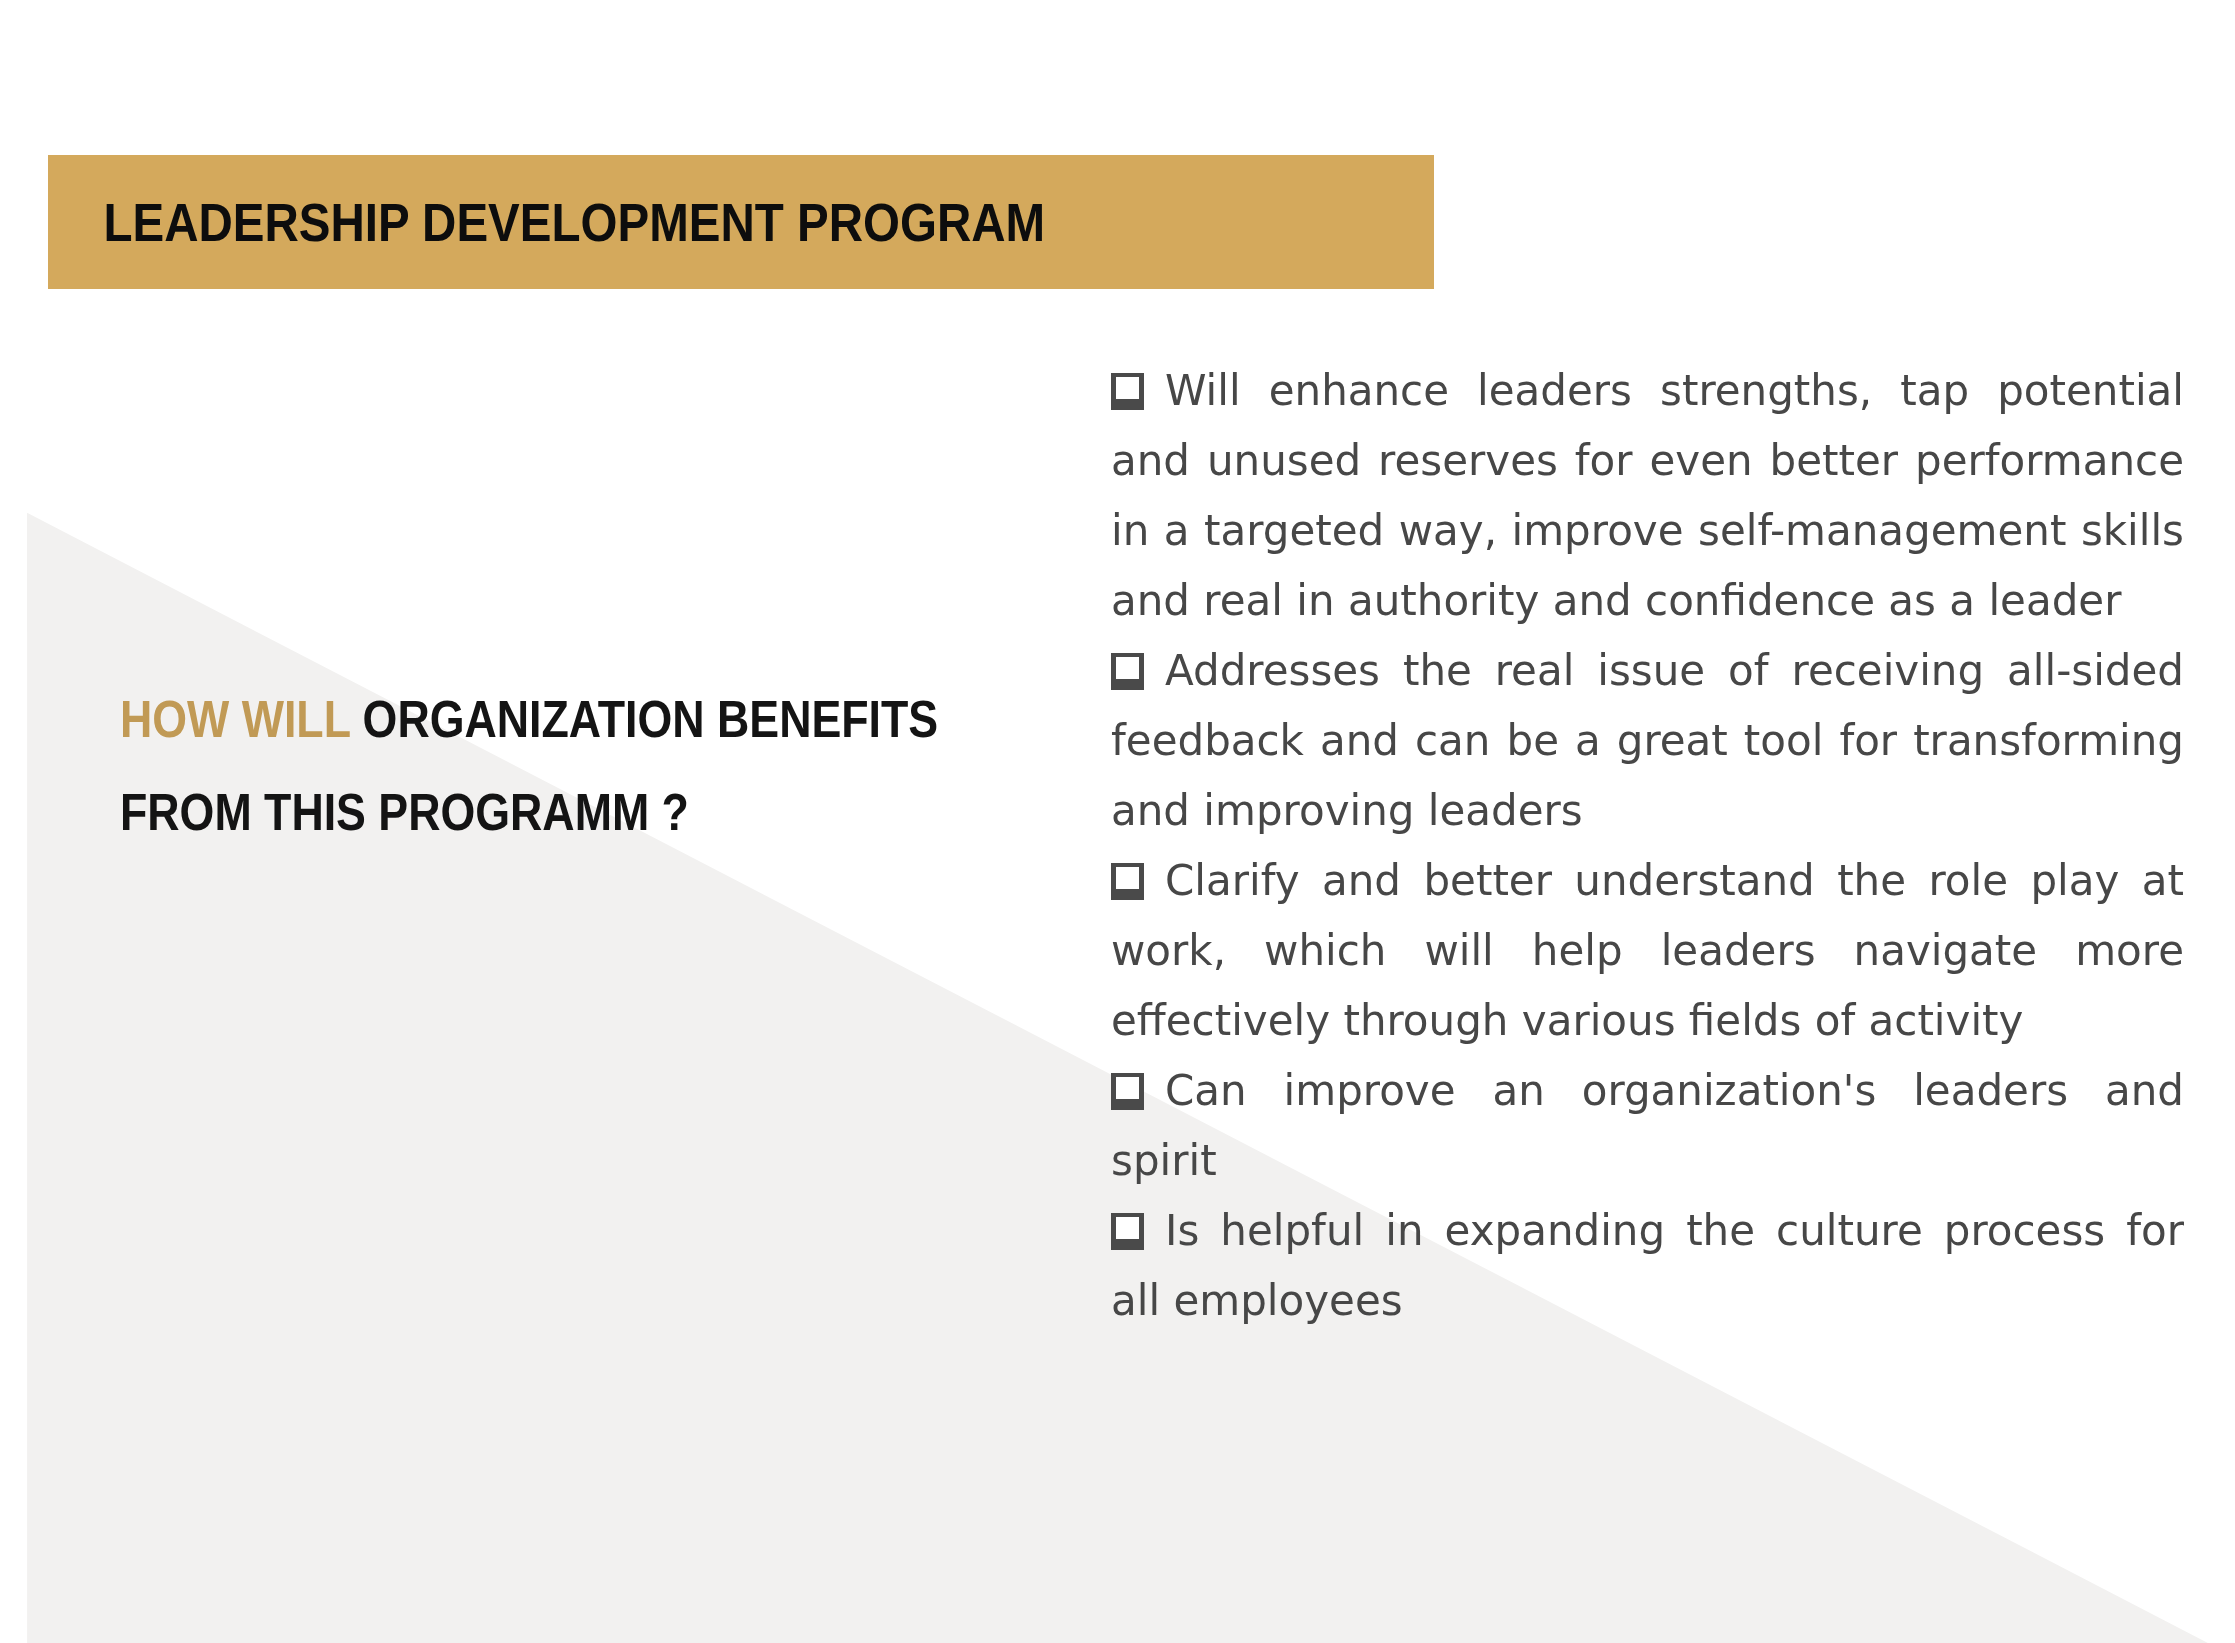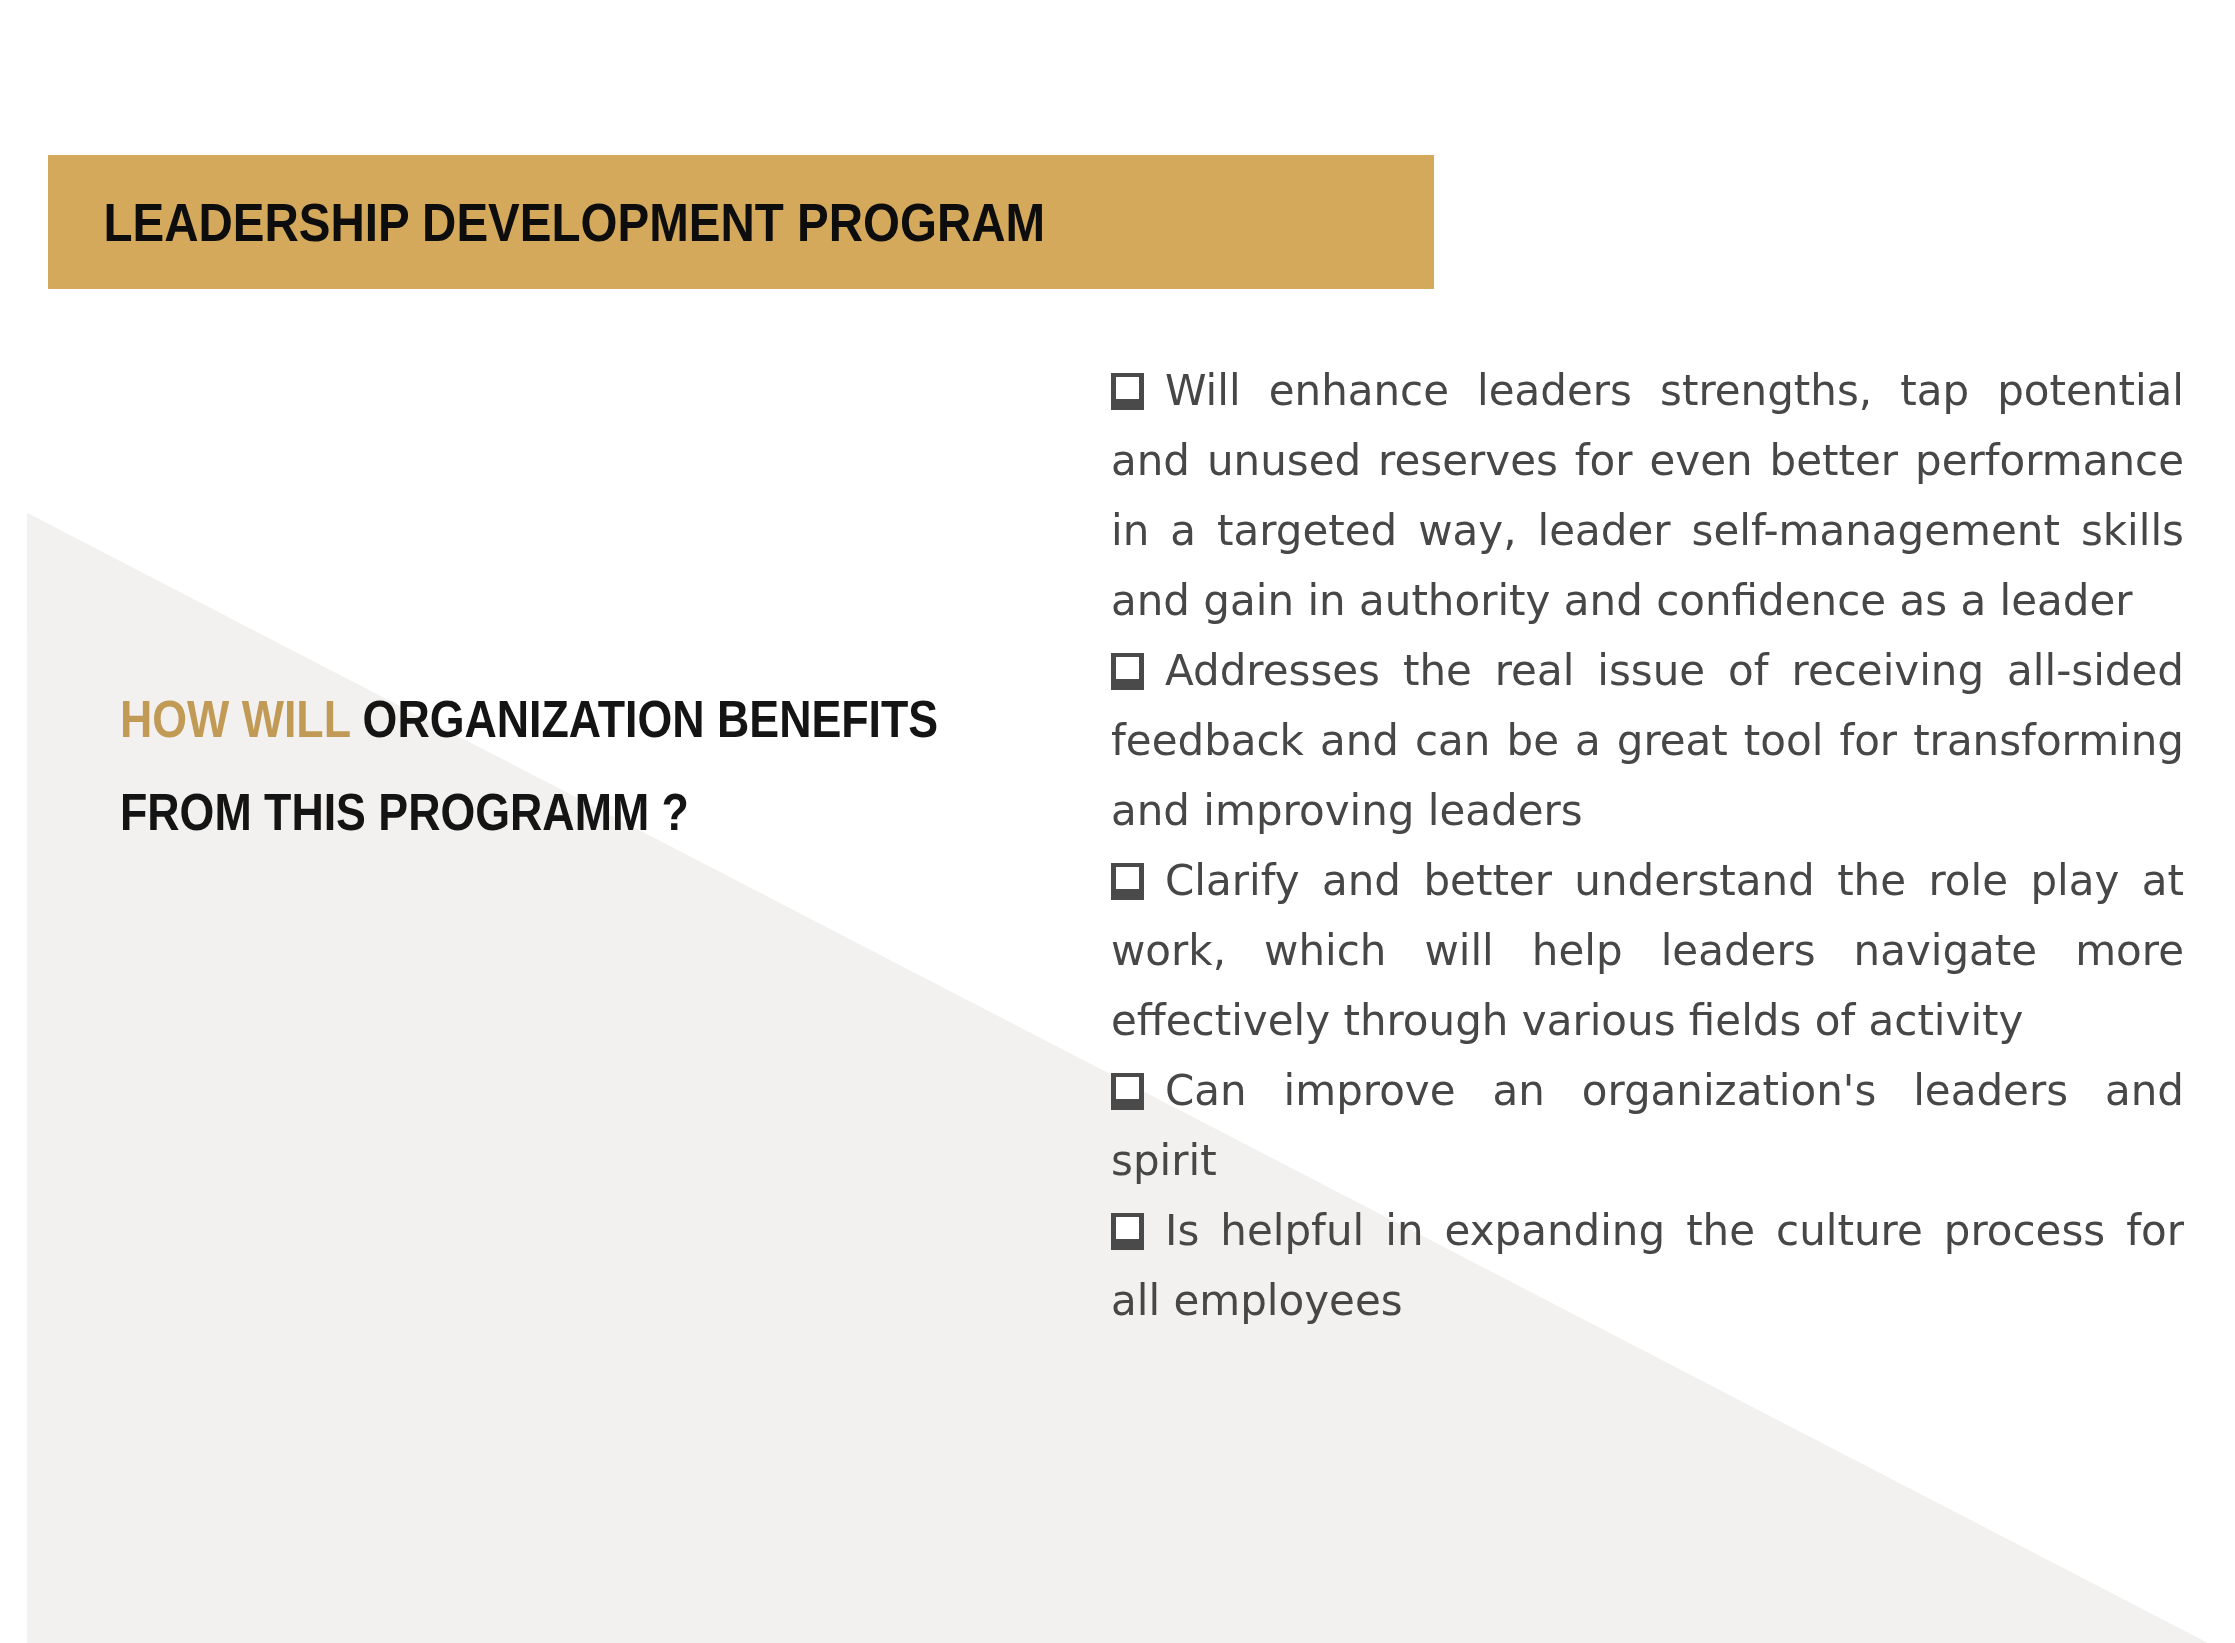--- a/index.html
+++ b/index.html
@@ -59,20 +59,20 @@
   <div class="banner-title" style="color: rgb(13, 13, 13);">LEADERSHIP DEVELOPMENT PROGRAM</div>
 </div>
 
 <div class="question" style="color: rgb(20, 20, 20);">
   <span class="hl" style="color: rgb(193, 154, 85);">HOW WILL</span><span> ORGANIZATION BENEFITS</span><br>
   <span>FROM THIS PROGRAMM ?</span>
 </div>
 
 <div class="benefits" style="color: rgb(71, 71, 71);">
   <ul>
-      <li><span class="cbx"></span><span>Will enhance leaders strengths, tap potential and unused reserves for even better performance in a targeted way, leader self-management skills and gain in authority and confidence as a leader</span></li>
+      <li><span class="cbx"></span><span>Will enhance leaders strengths, tap potential and unused reserves for even better performance in a targeted way, improve self-management skills and real in authority and confidence as a leader</span></li>
       <li><span class="cbx"></span><span>Addresses the real issue of receiving all-sided feedback and can be a great tool for transforming and improving leaders</span></li>
       <li><span class="cbx"></span><span>Clarify and better understand the role play at work, which will help leaders navigate more effectively through various fields of activity</span></li>
       <li><span class="cbx"></span><span>Can improve an organization's leaders and spirit</span></li>
       <li><span class="cbx"></span><span>Is helpful in expanding the culture process for all employees</span></li>
     </ul>
 </div>
 
 
 </body></html>

